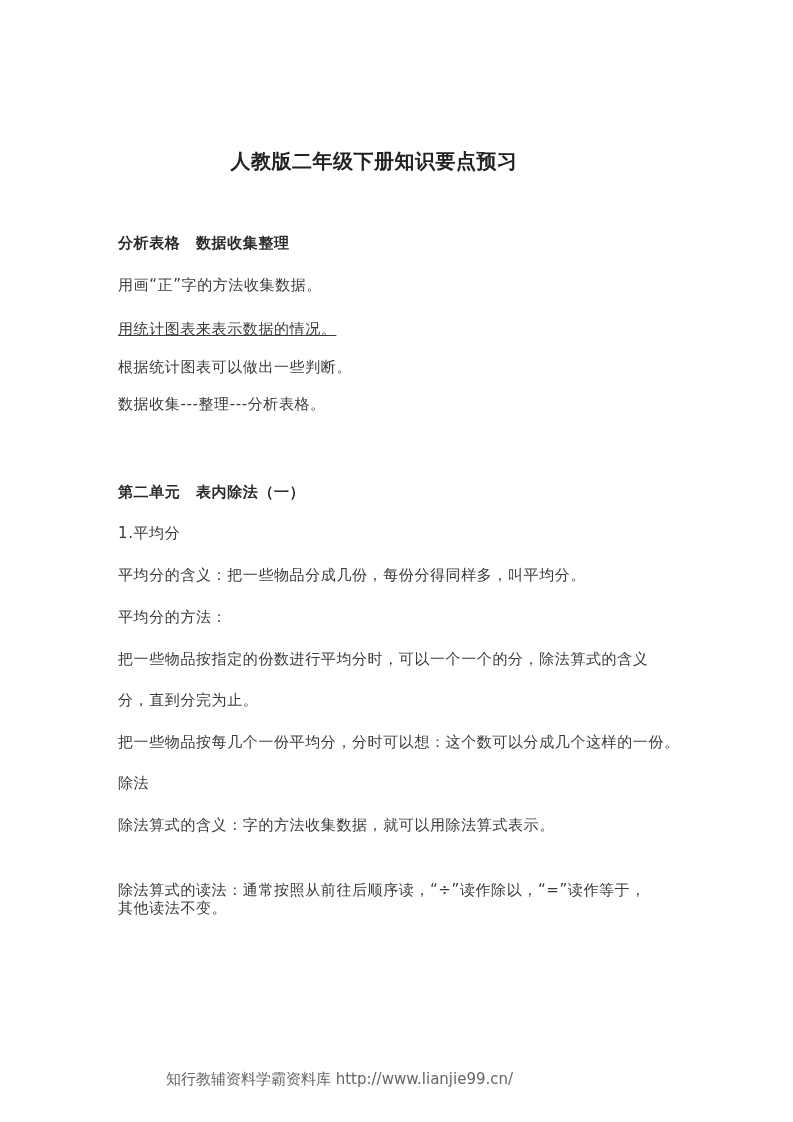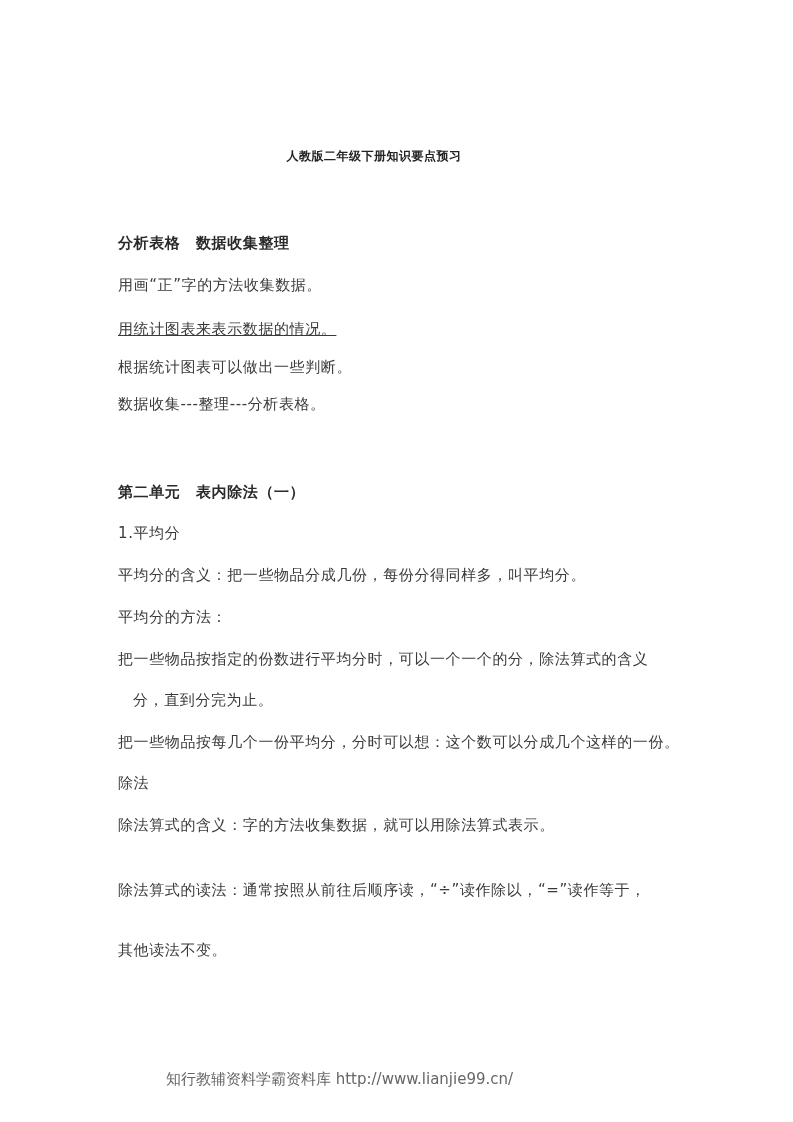--- a/index.html
+++ b/index.html
@@ -3,21 +3,21 @@
   <meta charset="utf-8">
   <style>
     html, body { margin: 0; padding: 0; background: #ffffff; }
     body {
       width: 793px; height: 1122px; position: relative; overflow: hidden;
       font-family: "DejaVu Sans", "Liberation Sans", sans-serif;
       color: #333333;
     }
     .title {
       position: absolute; top: 148px; left: 0; width: 748px; text-align: center;
-      font-size: 12px; font-weight: bold; color: #222222; letter-spacing: 0.5px;
+      font-size: 20px; font-weight: bold; color: #222222; letter-spacing: 0.5px;
     }
     .line {
       position: absolute; left: 118px; font-size: 15px; white-space: nowrap;
       color: #3a3a3a; letter-spacing: 0.6px;
     }
     .heading { font-weight: bold; color: #2a2a2a; }
     .footer {
       position: absolute; top: 1070px; left: 0; width: 679px; text-align: center;
       font-size: 15px; color: #666666;
     }
@@ -31,20 +31,20 @@
 <div class="line" style="top:276px;">用画“正”字的方法收集数据。</div>
 <div class="line" style="top:320px;text-decoration:underline;">用统计图表来表示数据的情况。</div>
 <div class="line" style="top:358px;">根据统计图表可以做出一些判断。</div>
 <div class="line" style="top:395px;">数据收集---整理---分析表格。</div>
 
 <div class="line heading" style="top:483px;">第二单元　表内除法（一）</div>
 <div class="line" style="top:524px;">1.平均分</div>
 <div class="line" style="top:566px;">平均分的含义：把一些物品分成几份，每份分得同样多，叫平均分。</div>
 <div class="line" style="top:608px;">平均分的方法：</div>
 <div class="line" style="top:650px;">把一些物品按指定的份数进行平均分时，可以一个一个的分，除法算式的含义</div>
-<div class="line" style="top:691px;margin-left:15px;">分，直到分完为止。</div>
+<div class="line" style="top:691px;">分，直到分完为止。</div>
 <div class="line" style="top:733px;">把一些物品按每几个一份平均分，分时可以想：这个数可以分成几个这样的一份。</div>
 <div class="line" style="top:774px;">除法</div>
 <div class="line" style="top:816px;">除法算式的含义：字的方法收集数据，就可以用除法算式表示。</div>
 <div class="line" style="top:857px;margin-top:24px;">除法算式的读法：通常按照从前往后顺序读，“÷”读作除以，“=”读作等于，</div>
-<div class="line" style="top:899px;margin-top:42px;">其他读法不变。</div>
+<div class="line" style="top:899px;">其他读法不变。</div>
 
 <div class="footer">知行教辅资料学霸资料库 http://www.lianjie99.cn/</div>
 
 </body></html>

